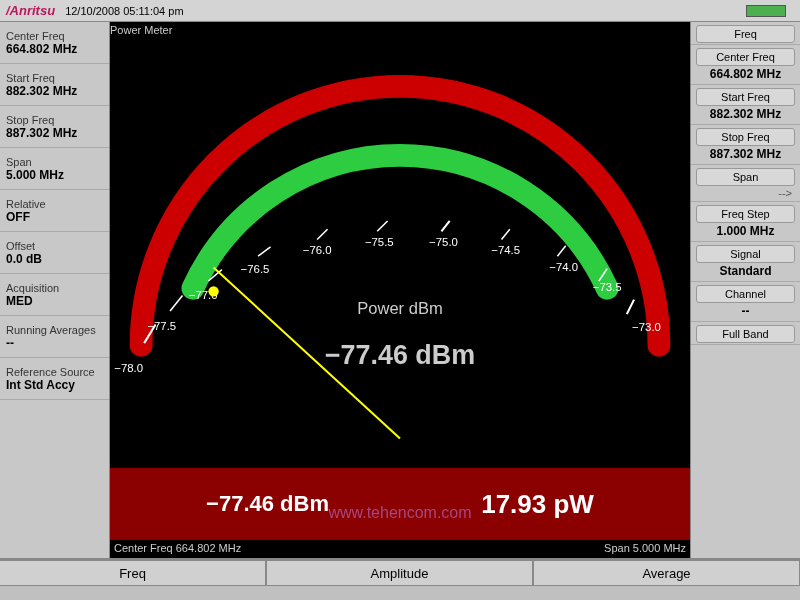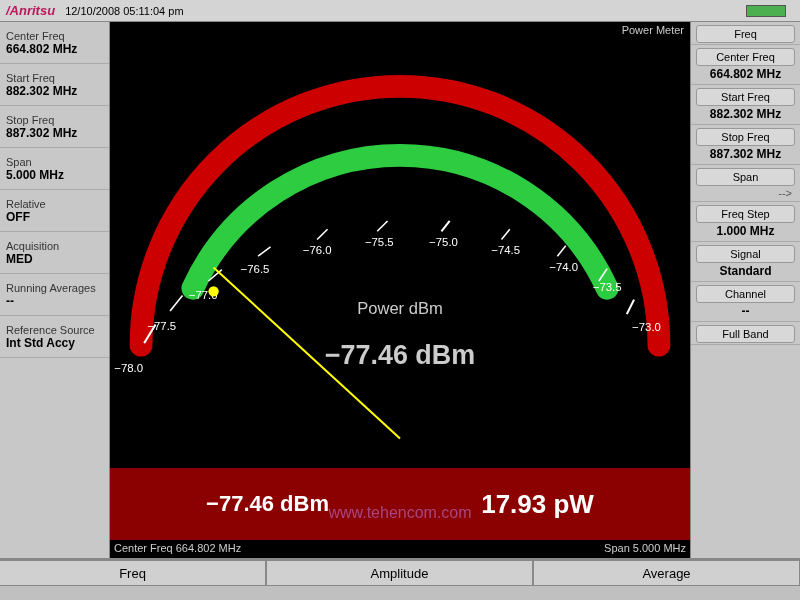--- a/index.html
+++ b/index.html
@@ -80,21 +80,21 @@
       flex: 1;
       background: #000;
       display: flex;
       flex-direction: column;
       position: relative;
     }
 
     #power-meter-label {
       color: #ccc;
       font-size: 11px;
-      text-align: right;
+      text-align: left;
       padding: 2px 6px 0 0;
       background: #000;
     }
 
     #gauge-area {
       flex: 1;
       position: relative;
       background: #000;
     }
 
@@ -228,20 +228,24 @@
     </div>
     <div class="left-item">
       <span class="left-item-label">Span</span>
       <span class="left-item-value">5.000 MHz</span>
     </div>
     <div class="left-item">
       <span class="left-item-label">Relative</span>
       <span class="left-item-value">OFF</span>
     </div>
     <div class="left-item">
+      <span class="left-item-label">Offset</span>
+      <span class="left-item-value">0.0 dB</span>
+    </div>
+    <div class="left-item">
       <span class="left-item-label">Acquisition</span>
       <span class="left-item-value">MED</span>
     </div>
     <div class="left-item">
       <span class="left-item-label">Running Averages</span>
       <span class="left-item-value">--</span>
     </div>
     <div class="left-item">
       <span class="left-item-label">Reference Source</span>
       <span class="left-item-value">Int Std Accy</span>

